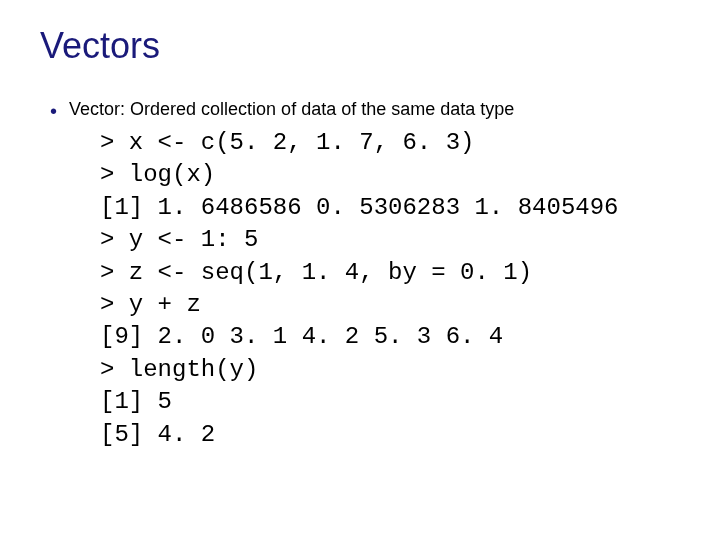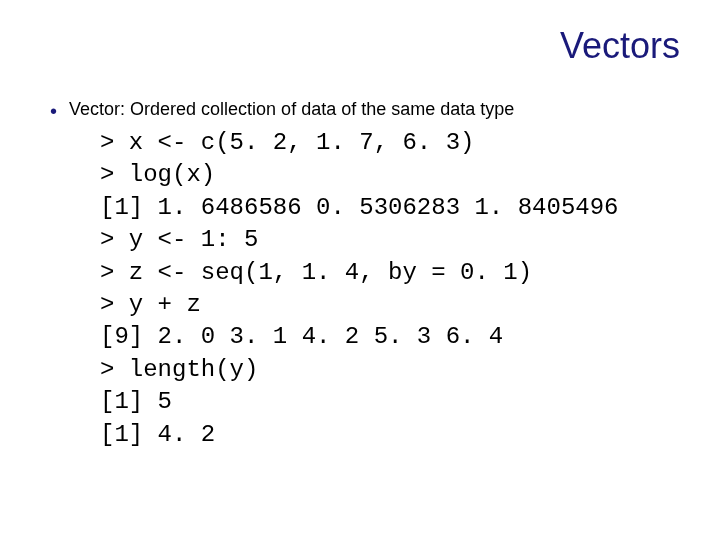--- a/index.html
+++ b/index.html
@@ -9,21 +9,21 @@
     }
     body {
       width: 720px;
       height: 540px;
       background: #ffffff;
       font-family: Arial, Helvetica, sans-serif;
       padding: 25px 40px;
       overflow: hidden;
     }
     .title {
-      text-align: right;
+      text-align: left;
       font-size: 36px;
       color: #1a1a7a;
       font-weight: normal;
       margin-bottom: 30px;
       font-family: Arial, sans-serif;
     }
     .bullet-row {
       display: flex;
       align-items: flex-start;
       margin-left: 10px;
@@ -65,14 +65,14 @@
 <div class="code-block">
   <div class="code-line">&gt; x &lt;- c(5. 2, 1. 7, 6. 3)</div>
   <div class="code-line">&gt; log(x)</div>
   <div class="code-line">[1] 1. 6486586 0. 5306283 1. 8405496</div>
   <div class="code-line">&gt; y &lt;- 1: 5</div>
   <div class="code-line">&gt; z &lt;- seq(1, 1. 4, by = 0. 1)</div>
   <div class="code-line">&gt; y + z</div>
   <div class="code-line">[9] 2. 0 3. 1 4. 2 5. 3 6. 4</div>
   <div class="code-line">&gt; length(y)</div>
   <div class="code-line">[1] 5</div>
-  <div class="code-line">[1] 4. 2</div>
+  <div class="code-line">[5] 4. 2</div>
 </div>
 
 </body></html>

